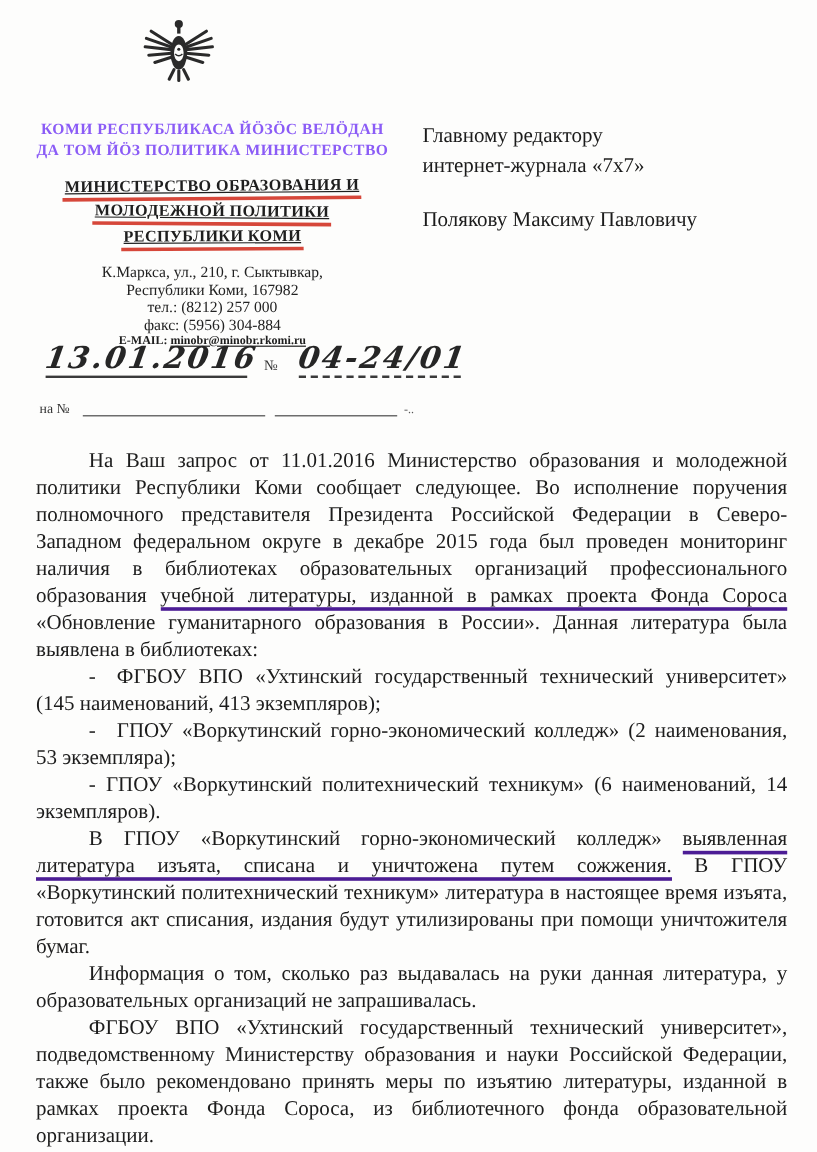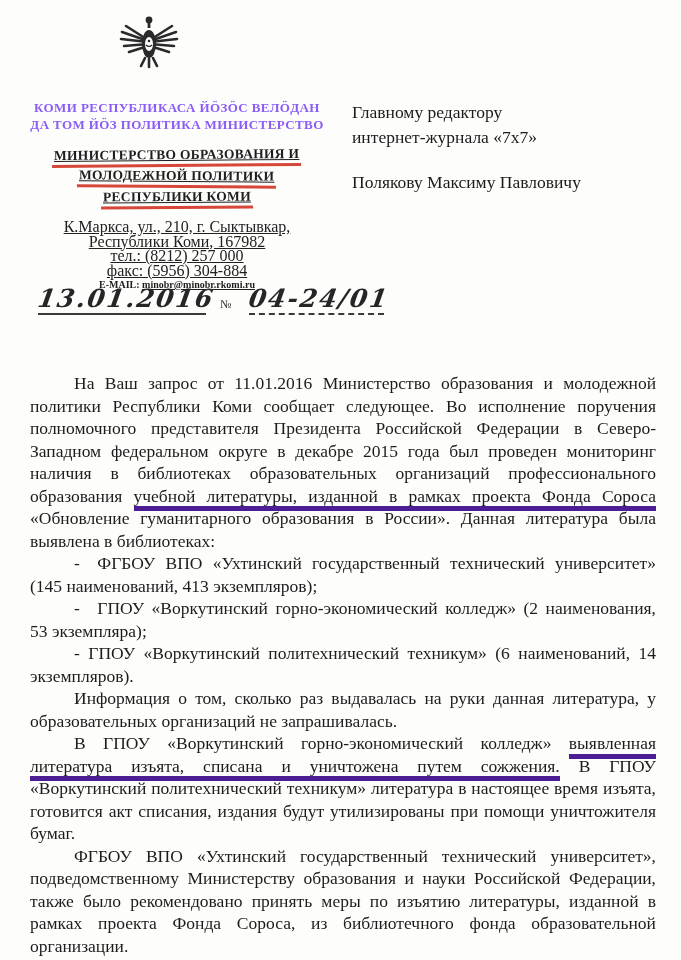--- a/index.html
+++ b/index.html
@@ -31,21 +31,21 @@
     display: table; margin: 0 auto;
     font-weight: bold; font-size: 13.5px; line-height: 17px;
     letter-spacing: 0.3px;
     text-decoration: underline;
     border-bottom: 3px solid #d6473a;
     padding: 0 2px 1px 2px;
   }
   .ministry-line:nth-child(1) { transform: rotate(-0.5deg); }
   .ministry-line:nth-child(2) { transform: rotate(0.4deg); }
   .ministry-line:nth-child(3) { transform: rotate(-0.3deg); }
-  .address { margin-top: 11px; font-size: 16px; line-height: 14.5px; color: #222; text-decoration: underline; }
+  .address { margin-top: 11px; font-size: 13px; line-height: 14.5px; color: #222; }
   .email-line { font-size: 10px; margin-top: 1px; font-weight: bold; }
   .email-line .email { text-decoration: underline; font-weight: bold; }
 
   
   .addressee {
     position: absolute; left: 352px; top: 100px; width: 310px;
     font-size: 17.5px; line-height: 25px; color: #1b1b1b;
   }
   .addressee .name { margin-top: 20px; }
 
@@ -74,21 +74,21 @@
   .reply-tail { font-size: 10px; color: #555; margin-left: 3px; }
 
   
   .letter-body {
     position: absolute; left: 30px; top: 372px; width: 626px;
     font-size: 17.5px; line-height: 22.5px;
     text-align: justify; color: #1c1c1c;
   }
   .body-para { margin: 0; text-indent: 44px; }
   .red-underline {
-    border-bottom: 5px solid #4c1d95;
+    border-bottom: 3px solid #4c1d95;
     padding-bottom: 0.5px;
     box-decoration-break: clone;
     -webkit-box-decoration-break: clone;
   }
 </style>
 </head>
 <body>
 
 <div class="page">
 
@@ -152,24 +152,30 @@
   <div class="ref-row">
     <span class="ref-field date">
       <span class="hand">13.01.2016</span>
     </span>
     <span class="num-sign">№</span>
     <span class="ref-field number">
       <span class="hand">04-24/01</span>
     </span>
   </div>
 
+  <div class="reply-row">
+    <span>на №</span>
+    <span class="reply-line a"></span>
+    <span class="reply-line b"></span>
+    <span class="reply-tail">-..</span>
+  </div>
 
   <div class="letter-body">
       <p class="body-para"><span>На Ваш запрос от 11.01.2016 Министерство образования и молодежной политики Республики Коми сообщает следующее. Во исполнение поручения полномочного представителя Президента Российской Федерации в Северо-Западном федеральном округе в декабре 2015 года был проведен мониторинг наличия в библиотеках образовательных организаций профессионального образования </span><span class="red-underline">учебной литературы, изданной в рамках проекта Фонда Сороса</span><span> «Обновление гуманитарного образования в России». Данная литература была выявлена в библиотеках:</span></p>
       <p class="body-para"><span>- ФГБОУ ВПО «Ухтинский государственный технический университет» (145 наименований, 413 экземпляров);</span></p>
       <p class="body-para"><span>- ГПОУ «Воркутинский горно-экономический колледж» (2 наименования, 53 экземпляра);</span></p>
       <p class="body-para"><span>- ГПОУ «Воркутинский политехнический техникум» (6 наименований, 14 экземпляров).</span></p>
+      <p class="body-para"><span>В ГПОУ «Воркутинский горно-экономический колледж» </span><span class="red-underline">выявленная литература изъята, списана и уничтожена путем сожжения.</span><span> В ГПОУ «Воркутинский политехнический техникум» литература в настоящее время изъята, готовится акт списания, издания будут утилизированы при помощи уничтожителя бумаг.</span></p>
       <p class="body-para"><span>Информация о том, сколько раз выдавалась на руки данная литература, у образовательных организаций не запрашивалась.</span></p>
-      <p class="body-para"><span>В ГПОУ «Воркутинский горно-экономический колледж» </span><span class="red-underline">выявленная литература изъята, списана и уничтожена путем сожжения.</span><span> В ГПОУ «Воркутинский политехнический техникум» литература в настоящее время изъята, готовится акт списания, издания будут утилизированы при помощи уничтожителя бумаг.</span></p>
       <p class="body-para"><span>ФГБОУ ВПО «Ухтинский государственный технический университет», подведомственному Министерству образования и науки Российской Федерации, также было рекомендовано принять меры по изъятию литературы, изданной в рамках проекта Фонда Сороса, из библиотечного фонда образовательной организации.</span></p>
     </div>
 
 </div>
 
 </body></html>

